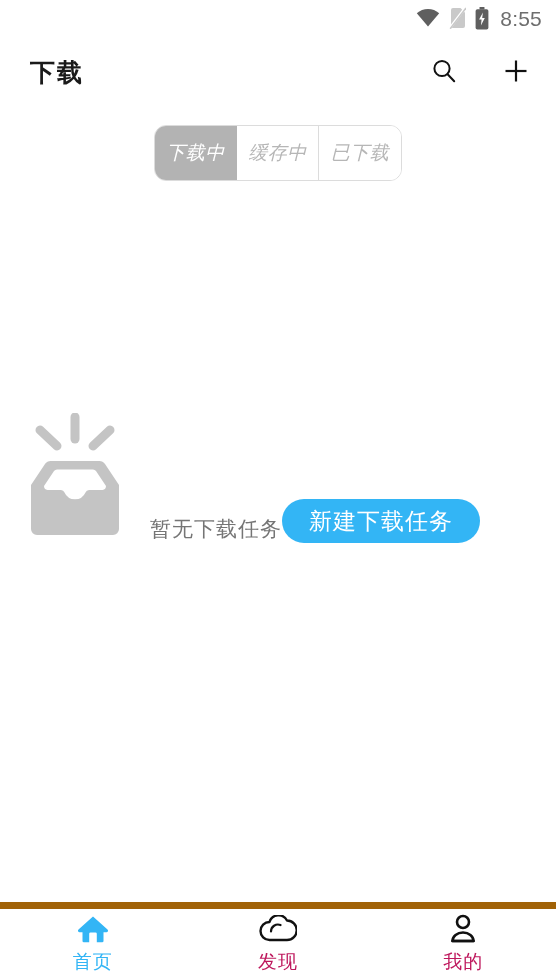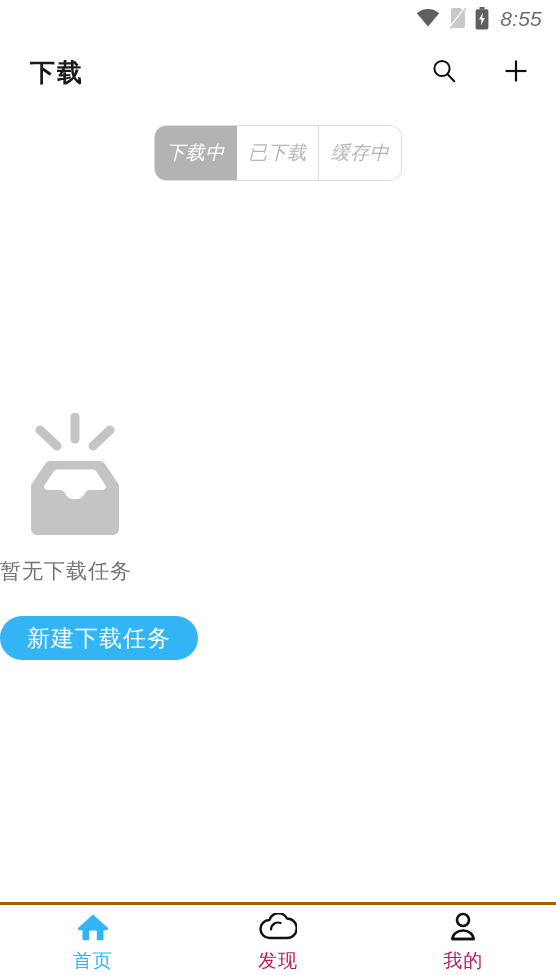--- a/index.html
+++ b/index.html
@@ -22,21 +22,20 @@
   
   .status-bar {
     height: 36px;
     flex: 0 0 36px;
     display: flex;
     align-items: center;
     justify-content: flex-end;
     padding-right: 14px;
     gap: 9px;
     background: #ffffff;
-    font-style: italic;
   }
   .status-icon { display: flex; align-items: center; }
   .status-time {
     font-size: 21px;
     color: #6e6e6e;
     letter-spacing: 0.2px;
     font-family: "Liberation Sans", sans-serif;
     margin-left: 2px;
     line-height: 1;
   }
@@ -107,22 +106,22 @@
     display: flex;
     flex-direction: column;
     align-items: center;
     background: #ffffff;
   }
   .empty-wrap {
     position: absolute;
     top: 232px;
     left: 0; right: 0;
     display: flex;
-    flex-direction: column;
-    align-items: flex-start;
+    flex-direction: row;
+    align-items: flex-end;
   }
   .empty-illustration { width: 150px; height: 130px; display: block; }
   .empty-text {
     margin-top: 14px;
     font-size: 21px;
     color: #757575;
     letter-spacing: 1px;
   }
   .new-task-btn {
     margin-top: 31px;
@@ -139,21 +138,21 @@
     border: none;
     cursor: pointer;
     font-family: "Liberation Sans", sans-serif;
   }
 
   
   .bottom-nav {
     flex: 0 0 73px;
     height: 73px;
     display: flex;
-    border-top: 3px solid #a16207;
+    border-top: 7px solid #a16207;
     background: #ffffff;
   }
   .nav-item {
     flex: 1;
     display: flex;
     flex-direction: column;
     align-items: center;
     justify-content: center;
     gap: 5px;
     cursor: pointer;
@@ -212,24 +211,24 @@
       </button>
     </div>
   </div>
 
   <div class="tab-zone">
     <div class="tab-group">
       <div class="tab active">
         <span>下载中</span>
       </div>
       <div class="tab">
-        <span>已下载</span>
+        <span>缓存中</span>
       </div>
       <div class="tab">
-        <span>缓存中</span>
+        <span>已下载</span>
       </div>
     </div>
   </div>
 
   <div class="content">
     <div class="empty-wrap">
       <span class="empty-illustration">
         <svg class="empty-illustration" viewBox="0 0 150 130">
 
           <line x1="75" y1="4" x2="75" y2="26" stroke="#c4c4c4" stroke-width="9" stroke-linecap="round"></line>

